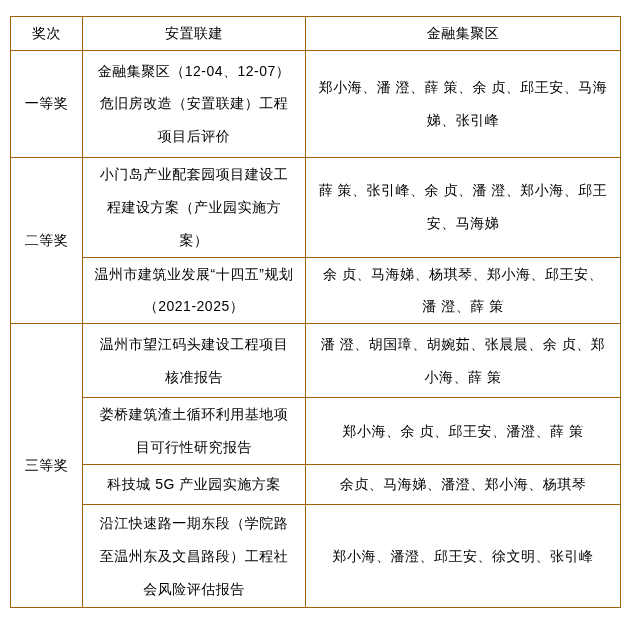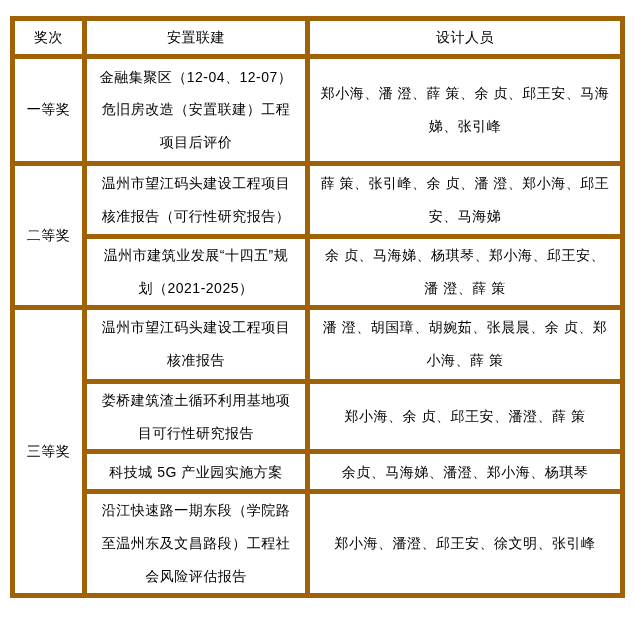--- a/index.html
+++ b/index.html
@@ -23,21 +23,21 @@
     line-height: 22px;
   }
   table.awards {
     border-collapse: collapse;
     table-layout: fixed;
     width: 610px;
     margin: 16px 0 0 10px;
   }
   table.awards th,
   table.awards td {
-    border: 5px solid #a16207;
+    border: 1px solid #a16207;
     text-align: center;
     vertical-align: middle;
     font-size: 14px;
     font-weight: normal;
     letter-spacing: 0.5px;
     padding: 0 10px;
     line-height: 2.35;
     overflow: hidden;
   }
   col.c-award   { width: 72px; }
@@ -61,32 +61,32 @@
   <table class="awards">
     <colgroup>
       <col class="c-award">
       <col class="c-project">
       <col class="c-people">
     </colgroup>
     <thead>
       <tr class="rh">
         <th>奖次</th>
         <th>安置联建</th>
-        <th>设计人员</th>
+        <th>金融集聚区</th>
       </tr>
     </thead>
     <tbody>
       <tr class="r1">
         <td>一等奖</td>
         <td>金融集聚区（12-04、12-07）危旧房改造（安置联建）工程项目后评价</td>
         <td>郑小海、潘 澄、薛 策、余 贞、邱王安、马海娣、张引峰</td>
       </tr>
       <tr class="r2a">
         <td rowspan="2">二等奖</td>
-        <td>温州市望江码头建设工程项目核准报告（可行性研究报告）</td>
+        <td>小门岛产业配套园项目建设工程建设方案（产业园实施方案）</td>
         <td>薛 策、张引峰、余 贞、潘 澄、郑小海、邱王安、马海娣</td>
       </tr>
       <tr class="r2b">
         <td>温州市建筑业发展“十四五”规划（2021-2025）</td>
         <td>余 贞、马海娣、杨琪琴、郑小海、邱王安、潘 澄、薛 策</td>
       </tr>
       <tr class="r3a">
         <td rowspan="4">三等奖</td>
         <td>温州市望江码头建设工程项目核准报告</td>
         <td>潘 澄、胡国璋、胡婉茹、张晨晨、余 贞、郑小海、薛 策</td>

